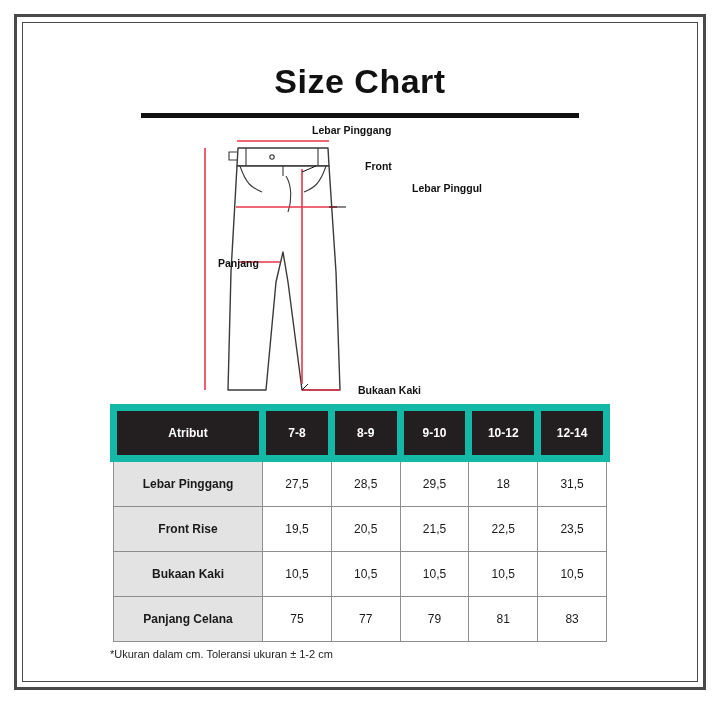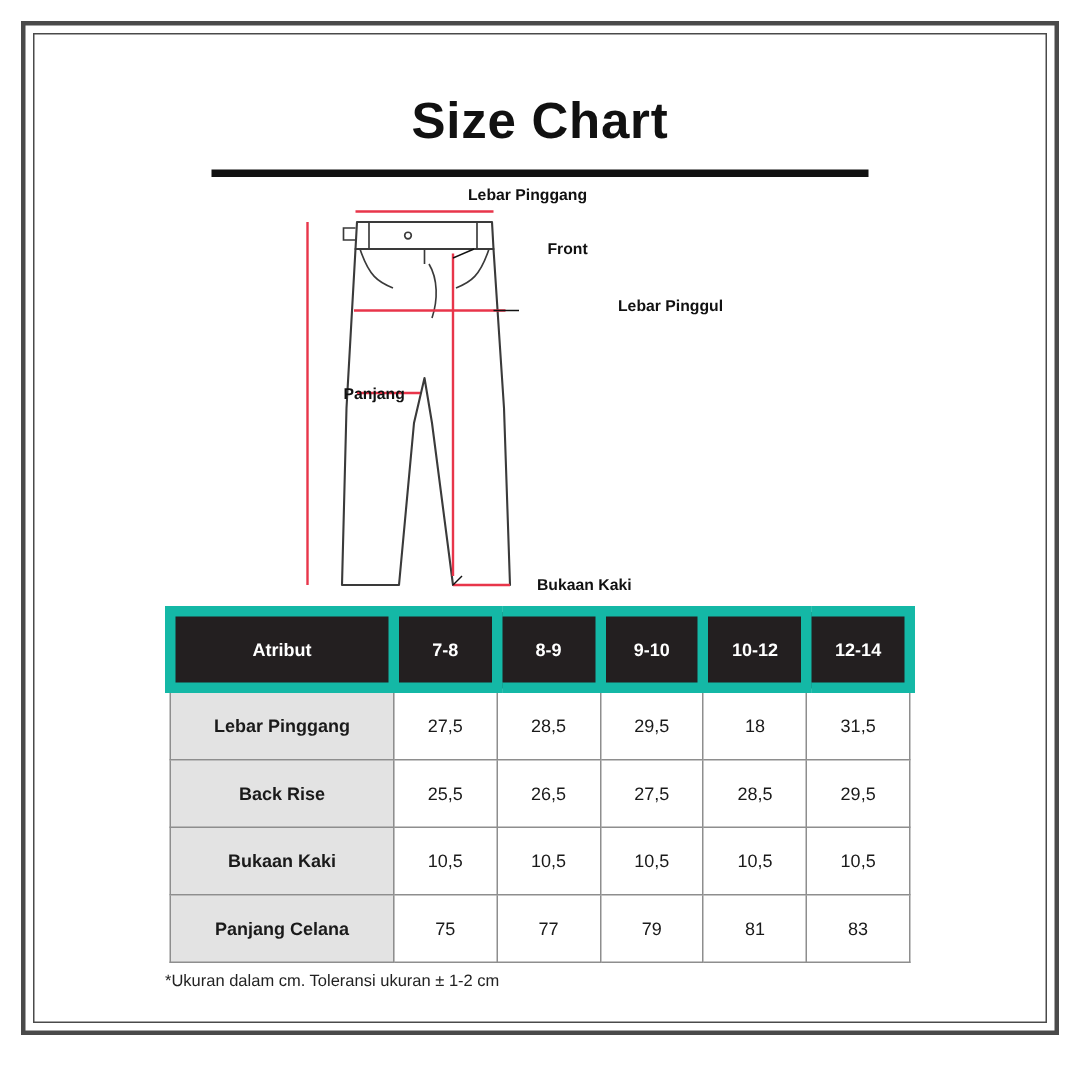--- a/index.html
+++ b/index.html
@@ -75,22 +75,22 @@
   }
   .lbl {
     position: absolute;
     font-size: 10.5px;
     font-weight: bold;
     color: #111111;
     white-space: nowrap;
   }
   .lbl-waist { left: 272px; top: 2px; }
   .lbl-inseam { left: 325px; top: 38px; }
-  .lbl-hip { left: 372px; top: 76px; }
-  .lbl-length { left: 189px; top: 135px; }
+  .lbl-hip { left: 372px; top: 60px; }
+  .lbl-length { left: 178px; top: 135px; }
   .lbl-legopening { left: 318px; top: 262px; }
 
   
   table.size-table {
     border-collapse: collapse;
     width: 500px;
     margin: 6px auto 0 auto;
     table-layout: fixed;
   }
   table.size-table th,
@@ -209,26 +209,26 @@
       <tbody>
         <tr>
           <td class="attr-cell">Lebar Pinggang</td>
           <td>27,5</td>
           <td>28,5</td>
           <td>29,5</td>
           <td>18</td>
           <td>31,5</td>
         </tr>
         <tr>
-          <td class="attr-cell">Back Rise</td>
-          <td>25,5</td>
-          <td>26,5</td>
-          <td>27,5</td>
-          <td>28,5</td>
-          <td>29,5</td>
+          <td class="attr-cell">Front Rise</td>
+          <td>19,5</td>
+          <td>20,5</td>
+          <td>21,5</td>
+          <td>22,5</td>
+          <td>23,5</td>
         </tr>
         <tr>
           <td class="attr-cell">Bukaan Kaki</td>
           <td>10,5</td>
           <td>10,5</td>
           <td>10,5</td>
           <td>10,5</td>
           <td>10,5</td>
         </tr>
         <tr>

